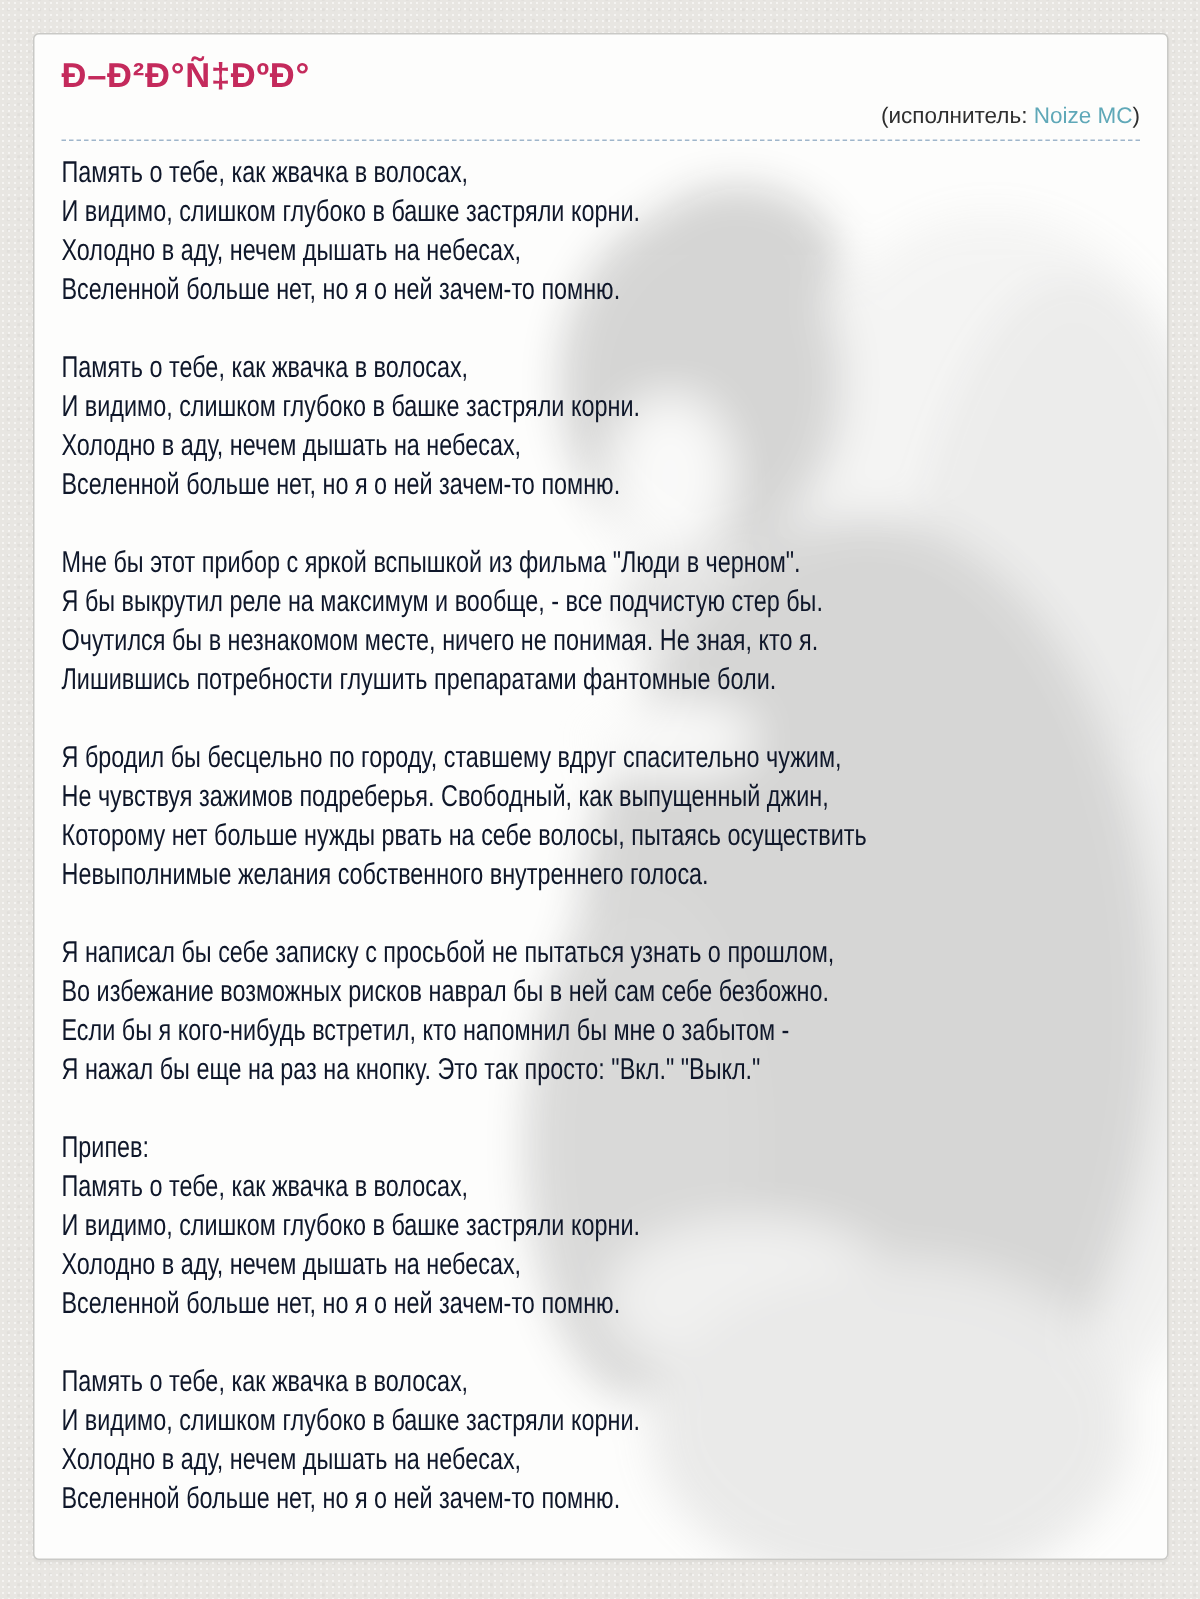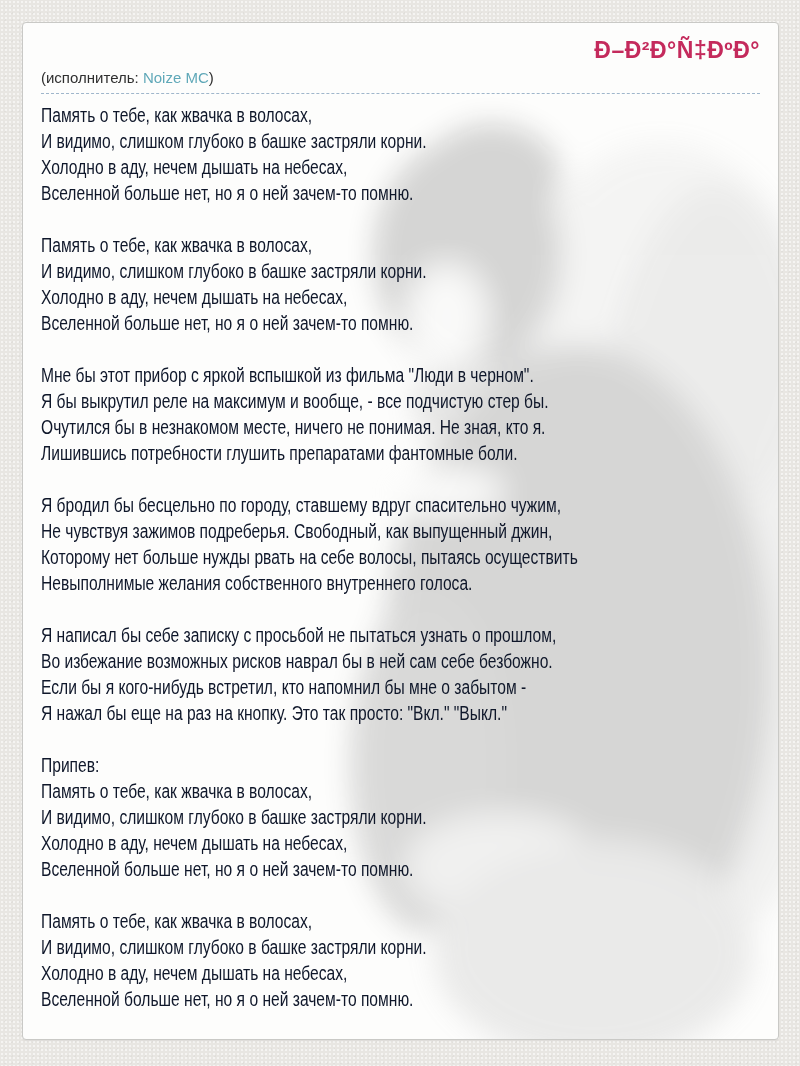--- a/index.html
+++ b/index.html
@@ -37,28 +37,28 @@
     position: relative;
     padding: 14px 18px 0 18px;
   }
   .title {
     margin: 0;
     font-size: 23px;
     line-height: 1.2;
     font-weight: bold;
     color: #c42a5c;
     letter-spacing: 0.5px;
-    text-align: right;
   }
   .artist-line {
     font-size: 15px;
     line-height: 17px;
     color: #2f2f2f;
     padding: 4px 0 7px 0;
     border-bottom: 1px dashed #9fb6cb;
+    text-align: right;
   }
   .artist-link {
     color: #5fa8b8;
     text-decoration: none;
     cursor: pointer;
   }
   .lyrics {
     margin-top: 8px;
     font-size: 20px;
     line-height: 26px;

